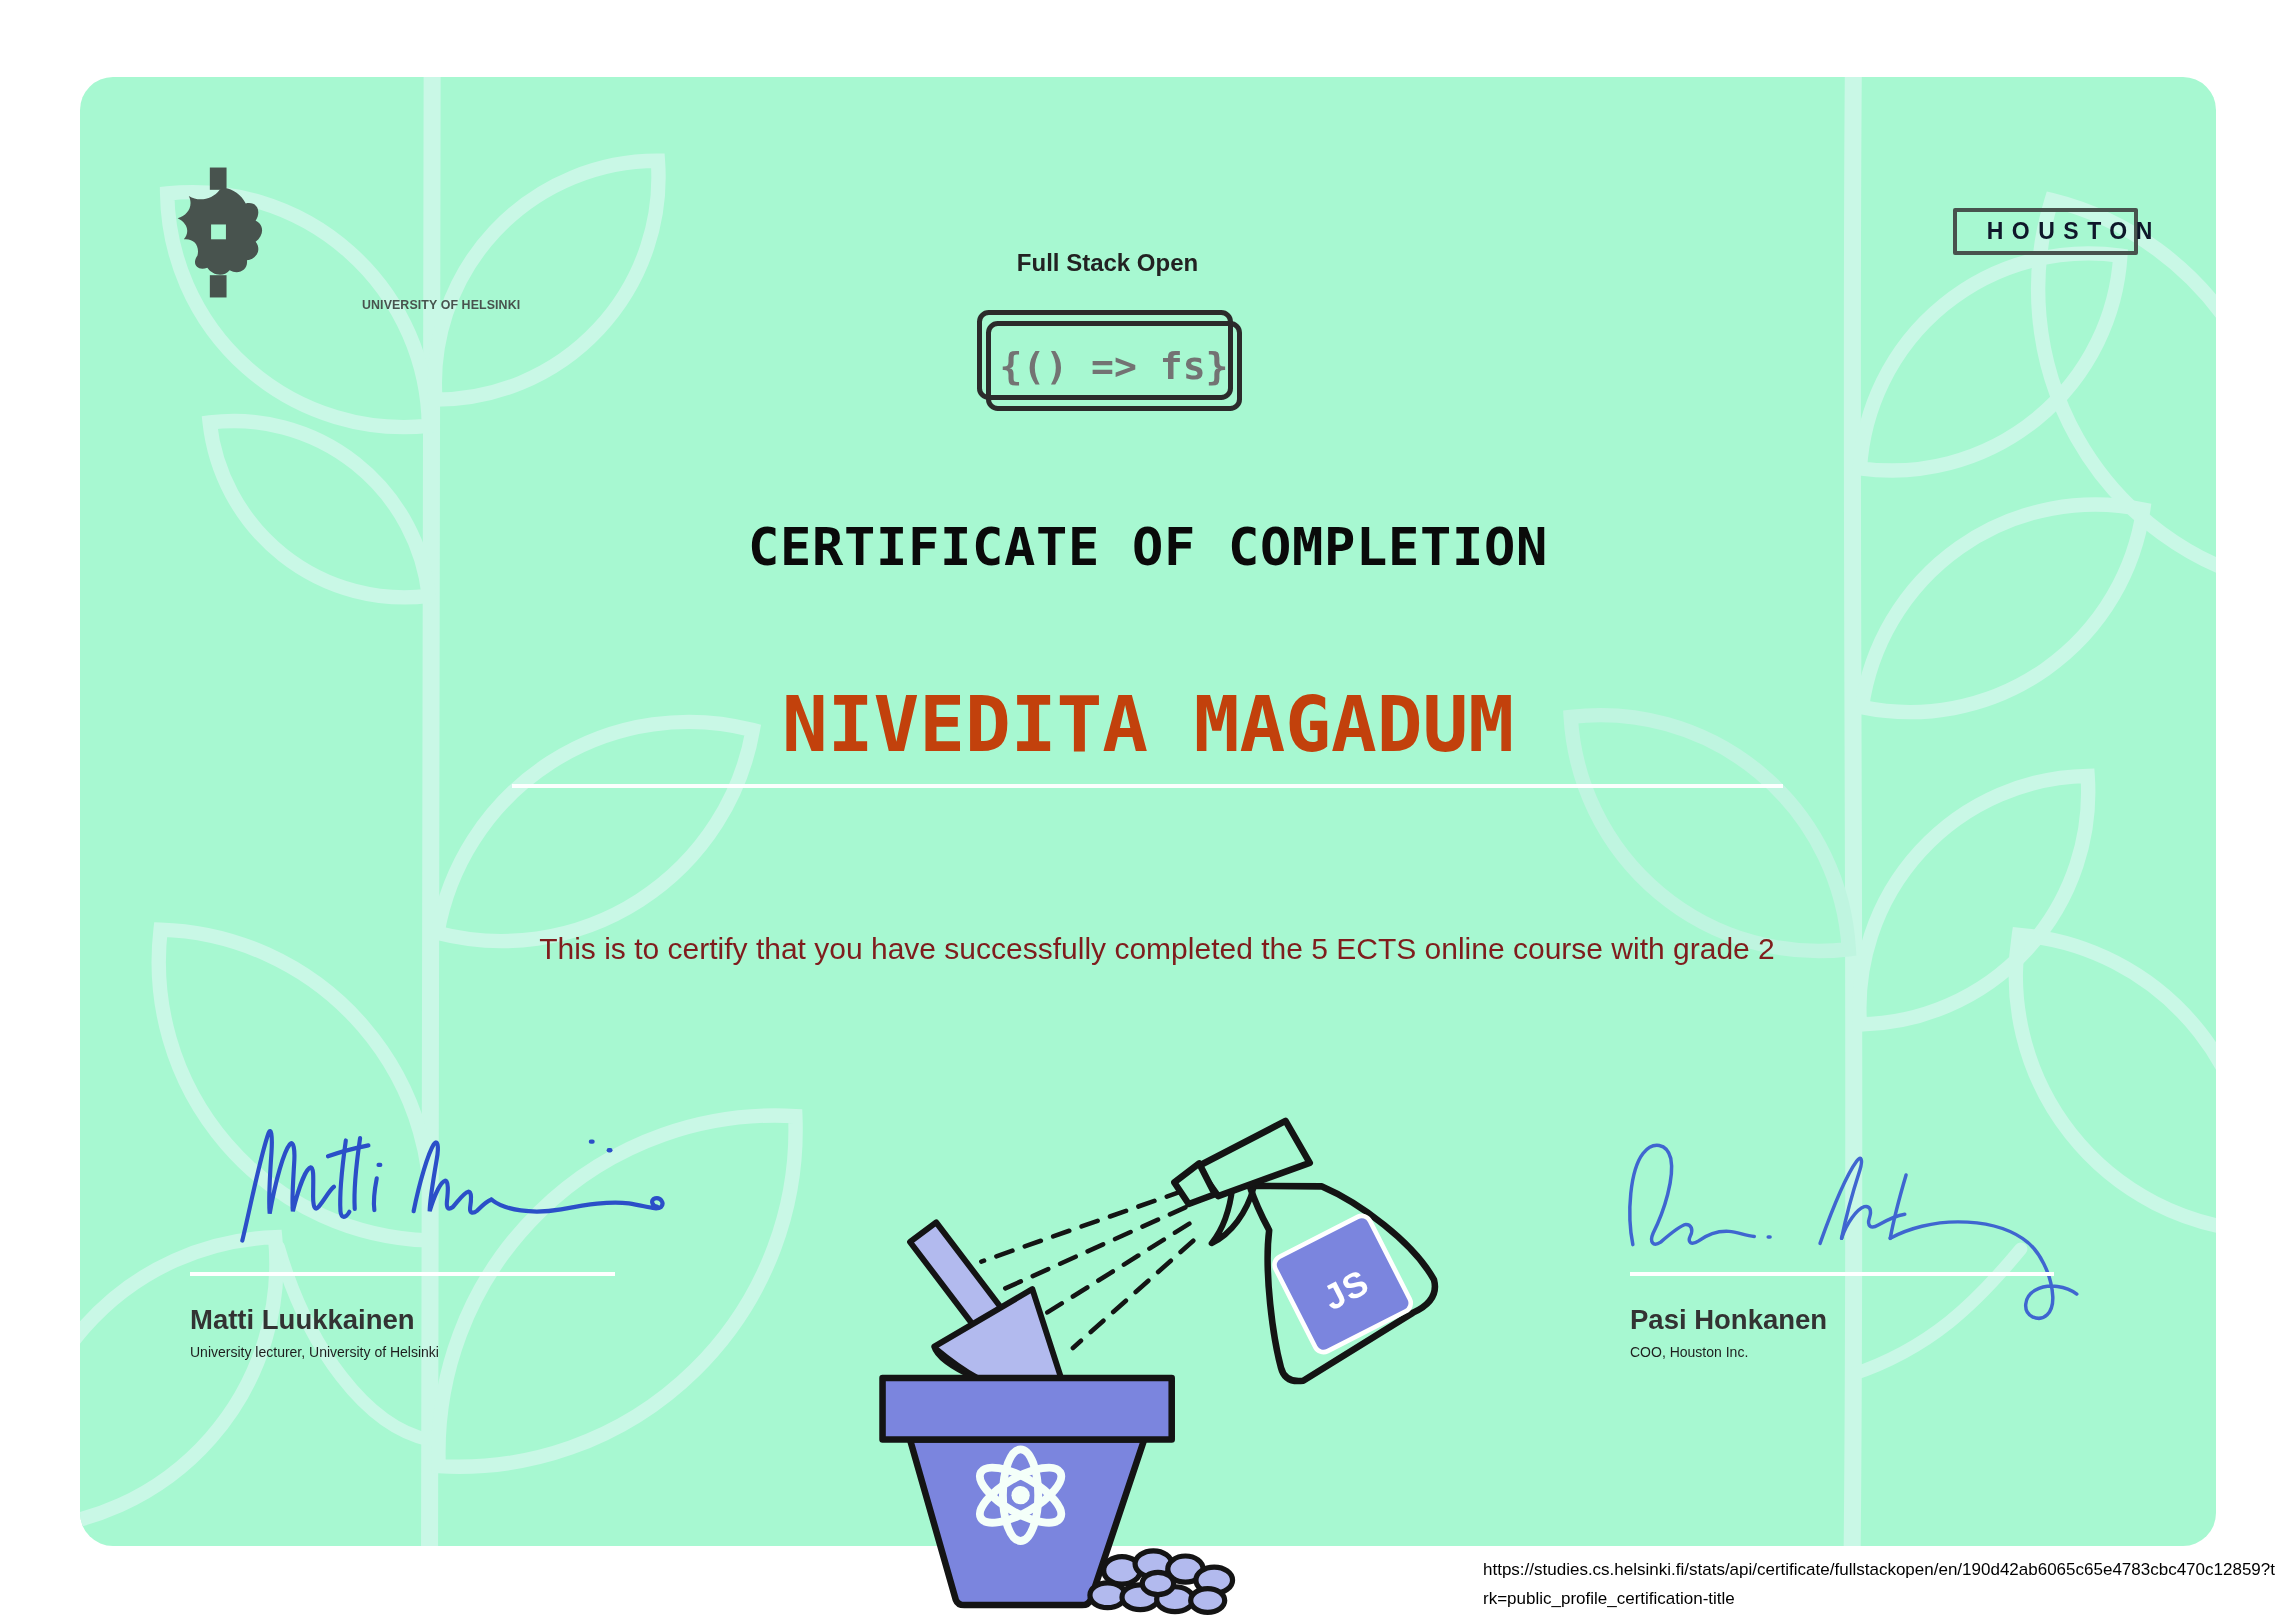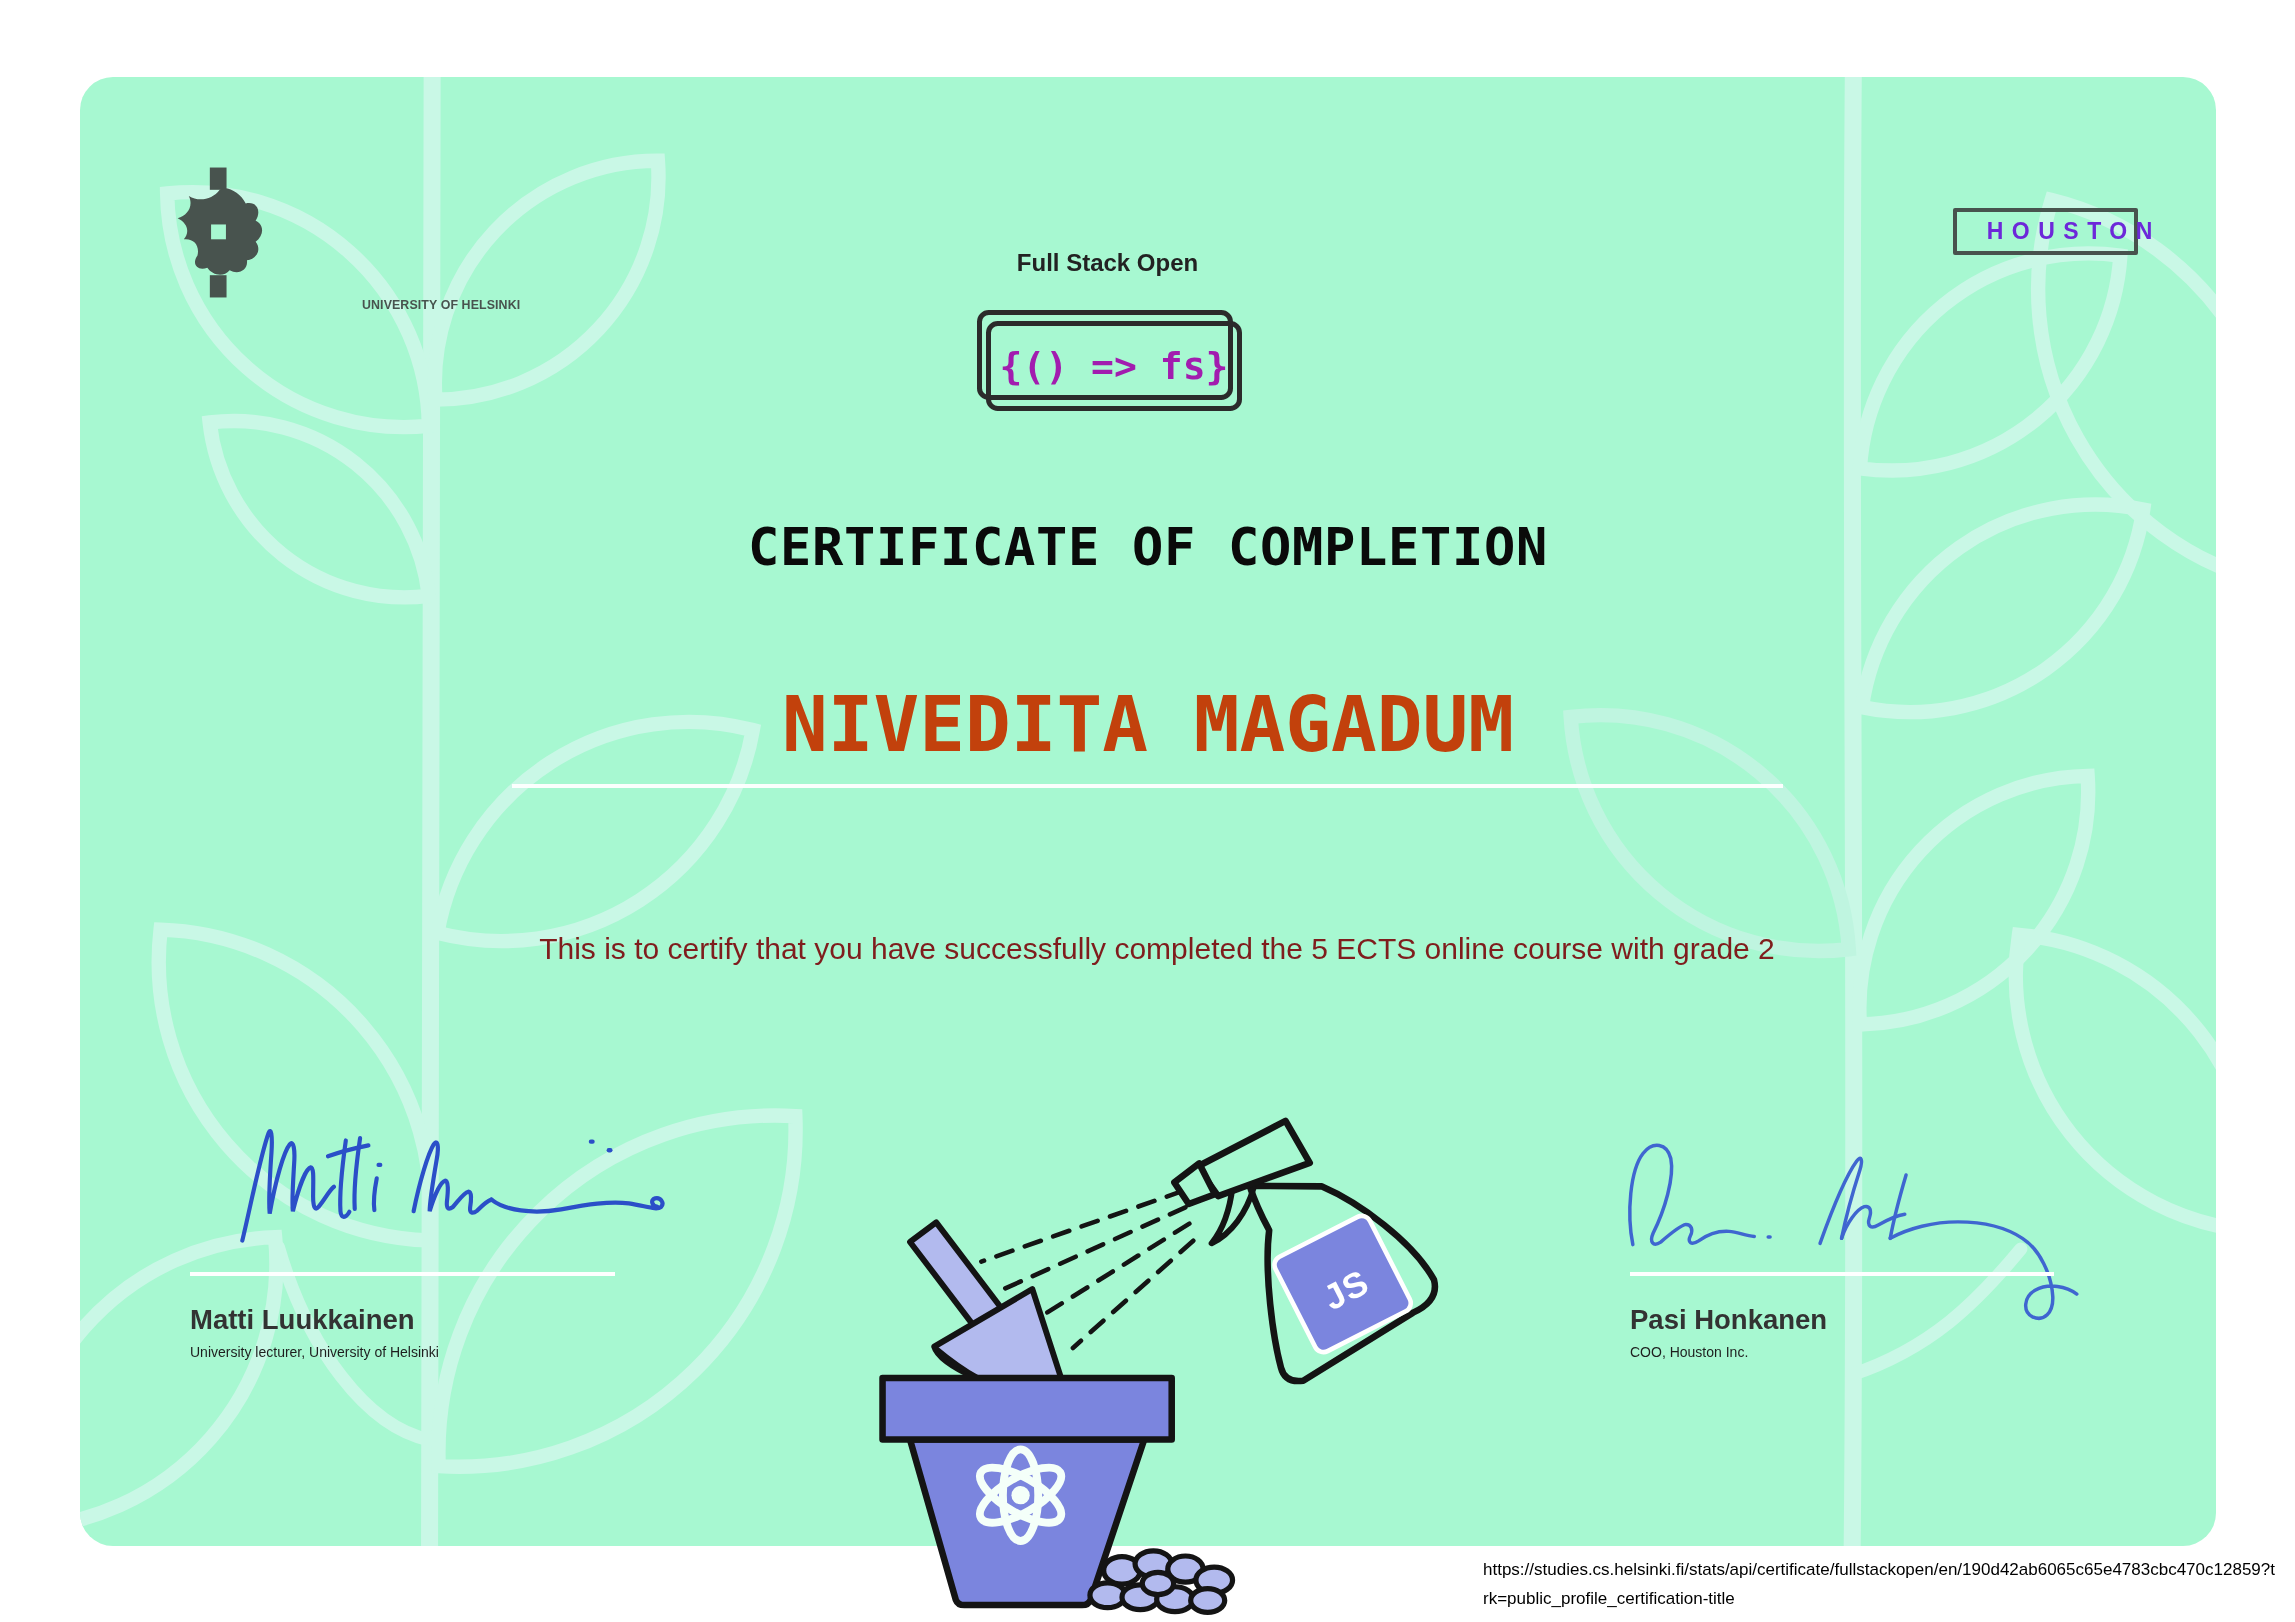--- a/index.html
+++ b/index.html
@@ -11,29 +11,29 @@
   .abs{position:absolute;}
 
   
   .uoh{position:absolute;left:89px;top:90px;width:366px;height:137px;}
   .uoh-label{position:absolute;left:193px;top:131px;font-size:12.4px;font-weight:bold;
     color:#48534e;letter-spacing:0.1px;white-space:nowrap;}
 
   
   .houston{position:absolute;left:1873px;top:131px;width:177px;height:39px;
     border:4.6px solid #48534e;border-radius:2px;display:flex;align-items:center;justify-content:center;}
-  .houston-label{font-size:23px;font-weight:bold;color:#6d28d9;letter-spacing:8.5px;text-indent:8.5px;white-space:nowrap;padding-left:48px;}
+  .houston-label{font-size:23px;font-weight:bold;color:#0f172a;letter-spacing:8.5px;text-indent:8.5px;white-space:nowrap;padding-left:48px;}
 
   
   .course-name{position:absolute;left:766px;top:172px;width:523px;text-align:center;
     font-size:24px;font-weight:bold;color:#222;}
   .fs-box{position:absolute;width:256px;height:90px;border:5.2px solid #2b2b2b;border-radius:11.8px;box-sizing:border-box;}
   .fs-back{left:897px;top:233px;}
   .fs-front{left:906px;top:244px;display:flex;align-items:center;justify-content:center;}
-  .fs-text{font-family:"DejaVu Sans Mono",monospace;font-size:38px;font-weight:600;color:#a21caf;white-space:pre;}
+  .fs-text{font-family:"DejaVu Sans Mono",monospace;font-size:38px;font-weight:600;color:#737373;white-space:pre;}
 
   
   .heading{position:absolute;left:0;top:440px;width:2136px;text-align:center;
     font-family:"DejaVu Sans Mono",monospace;font-size:52px;font-weight:bold;color:#0a0a0a;letter-spacing:0.7px;}
   .recipient{position:absolute;left:0;top:603px;width:2136px;text-align:center;
     font-family:"DejaVu Sans Mono",monospace;font-size:76px;font-weight:bold;color:#c2410c;}
   .name-rule{position:absolute;left:432px;top:707px;width:1271px;height:3.9px;background:rgba(255,255,255,0.95);}
 
   
   .statement{position:absolute;left:0;top:855px;width:2154px;text-align:center;

